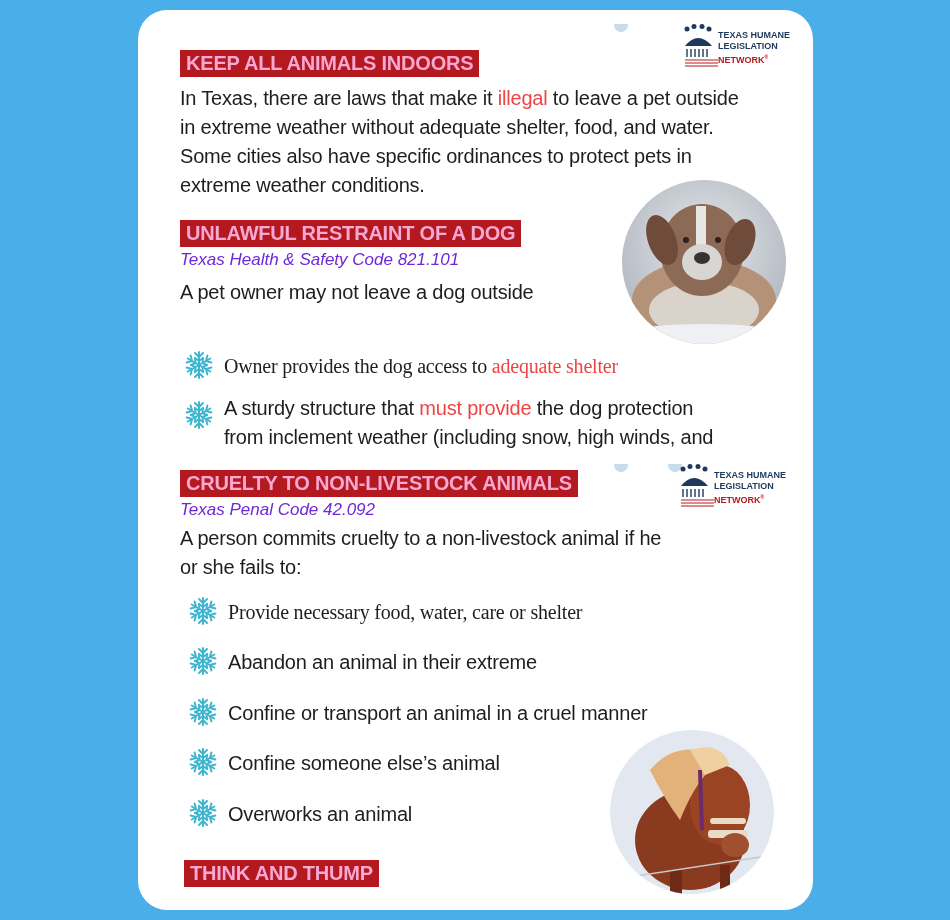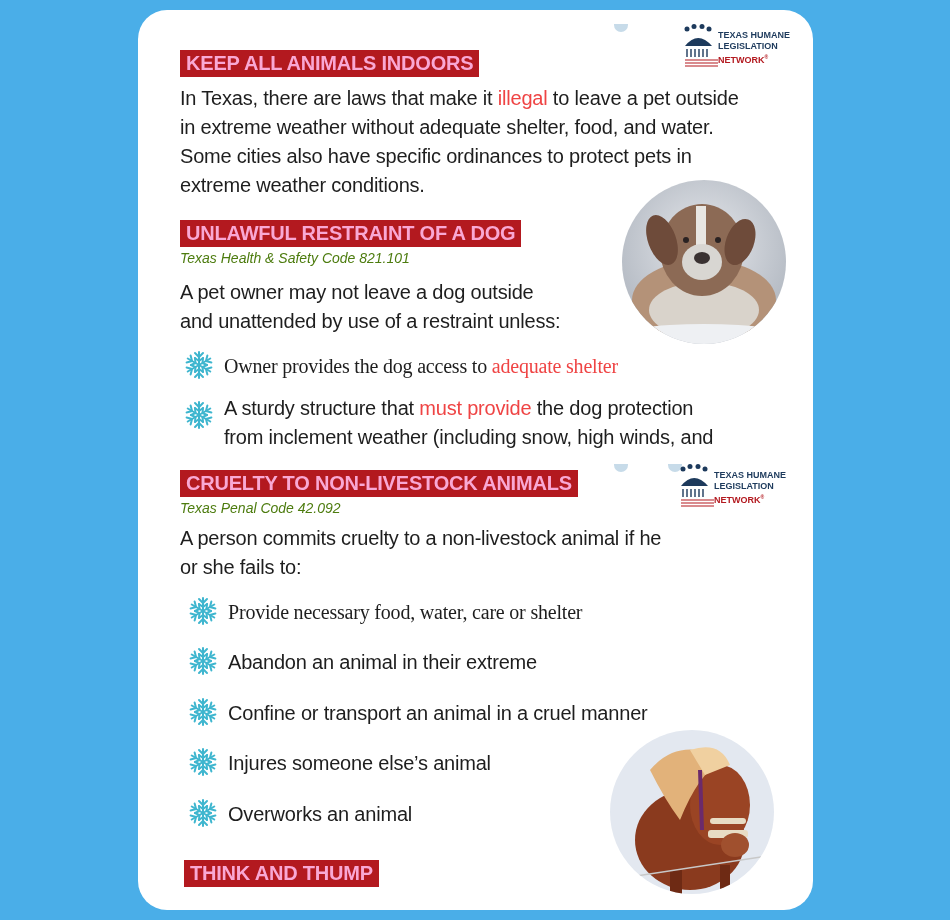--- a/index.html
+++ b/index.html
@@ -24,22 +24,22 @@
     font-size: 20px;
     line-height: 27px;
     height: 27px;
     padding: 0 6px;
     white-space: nowrap;
     letter-spacing: -0.2px;
   }
   .code {
     position: absolute;
     font-style: italic;
-    font-size: 14px;
-    color: #4d7c0f;
+    font-size: 17px;
+    color: #6d28d9;
     white-space: nowrap;
   }
   .body-text {
     position: absolute;
     font-size: 20px;
     line-height: 29px;
     color: #1e1e1e;
     letter-spacing: -0.2px;
   }
   .hl { color: #ef4444; }
@@ -130,21 +130,20 @@
       <circle cx="64" cy="60" r="3" fill="#2a2222"></circle>
       <circle cx="96" cy="60" r="3" fill="#2a2222"></circle>
       <ellipse cx="82" cy="158" rx="90" ry="14" fill="#eef0f3"></ellipse>
     </svg>
   </div>
 
   <div class="banner" style="left:42px; top:210px;">UNLAWFUL RESTRAINT OF A DOG</div>
   <div class="code" style="left:42px; top:240px;">Texas Health &amp; Safety Code 821.101</div>
   <div class="body-text" style="left:42px; top:268px; white-space:nowrap;">
     <div>A pet owner may not leave a dog outside</div>
-    <div>and unattended by use of a restraint unless:</div>
   </div>
 
   <div class="snow" style="left:46px; top:340px;"><svg width="30" height="30" viewBox="-15 -15 30 30">
         <g stroke="#3fb6cf" stroke-width="2" stroke-linecap="round" fill="none">
           <g transform="rotate(0)">
             <line x1="0" y1="-13" x2="0" y2="13"></line>
             <polyline points="-4,-12 0,-8 4,-12"></polyline>
             <polyline points="-4,12 0,8 4,12"></polyline>
             <polyline points="-4,-7 0,-4 4,-7"></polyline>
             <polyline points="-4,7 0,4 4,7"></polyline>
@@ -330,21 +329,21 @@
             </g>
             <g transform="rotate(120)">
               <line x1="0" y1="-13" x2="0" y2="13"></line>
               <polyline points="-4,-12 0,-8 4,-12"></polyline>
               <polyline points="-4,12 0,8 4,12"></polyline>
               <polyline points="-4,-7 0,-4 4,-7"></polyline>
               <polyline points="-4,7 0,4 4,7"></polyline>
             </g>
           </g>
         </svg></div>
-    <div class="bullet" style="left:90px; top:739px;">Injures someone else’s animal</div>
+    <div class="bullet" style="left:90px; top:739px;">Confine someone else’s animal</div>
     <div class="snow" style="left:50px; top:788px;"><svg width="30" height="30" viewBox="-15 -15 30 30">
           <g stroke="#3fb6cf" stroke-width="2" stroke-linecap="round" fill="none">
             <g transform="rotate(0)">
               <line x1="0" y1="-13" x2="0" y2="13"></line>
               <polyline points="-4,-12 0,-8 4,-12"></polyline>
               <polyline points="-4,12 0,8 4,12"></polyline>
               <polyline points="-4,-7 0,-4 4,-7"></polyline>
               <polyline points="-4,7 0,4 4,7"></polyline>
             </g>
             <g transform="rotate(60)">

